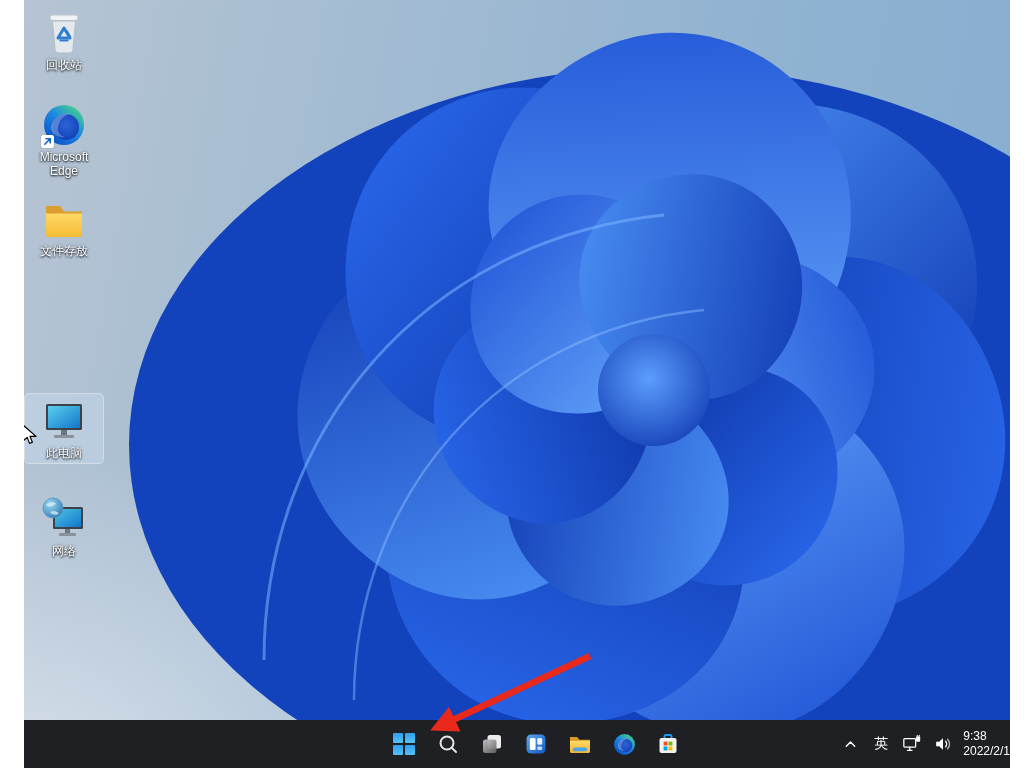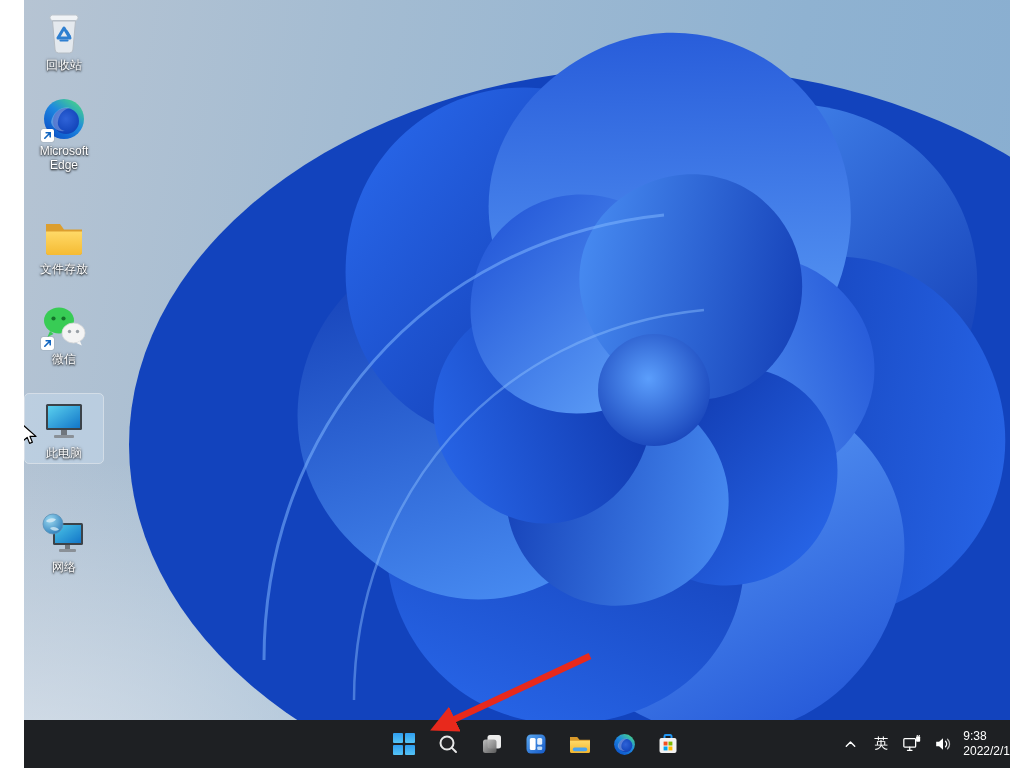--- a/index.html
+++ b/index.html
@@ -95,21 +95,21 @@
       <svg viewBox="0 0 48 48" width="48" height="48">
         <rect x="10" y="6" width="28" height="5.5" rx="2.5" fill="#f0f3f6" stroke="#bcc4cc" stroke-width="1"></rect>
         <path d="M12.5 12 h23 l-2.6 29 a3.5 3.5 0 0 1 -3.5 3 h-10.8 a3.5 3.5 0 0 1 -3.5 -3 z" fill="#e4e9ee" stroke="#b4bcc4" stroke-width="1"></path>
         <path d="M24 19 l6 10 h-12 z" fill="none" stroke="#2e7fd0" stroke-width="3" stroke-linejoin="round"></path>
         <path d="M20.5 31.5 h7 M27 22.5 l3 5" stroke="#2e7fd0" stroke-width="2.2" stroke-linecap="round"></path>
       </svg>
     </div>
     <div class="dlabel">回收站</div>
   </div>
 
-  <div class="dicon" style="top:92px">
+  <div class="dicon" style="top:98px">
     <div class="dart">
       <svg viewBox="0 0 48 48" width="48" height="48">
         <defs>
           <linearGradient id="eg1" x1="0.15" y1="0.95" x2="0.85" y2="0.05">
             <stop offset="0" stop-color="#0b50c8"></stop>
               <stop offset="0.55" stop-color="#1e88e0"></stop>
               <stop offset="1" stop-color="#46d38a"></stop>
           </linearGradient>
           <radialGradient id="eg2" cx="0.5" cy="0.42" r="0.65">
             <stop offset="0" stop-color="#2f63d8"></stop>
@@ -122,76 +122,56 @@
       </svg>
       <span class="shortcut">
         <svg viewBox="0 0 10 10" width="9" height="9">
             <path d="M2 8 L8 2 M3.5 2 H8 V6.5" stroke="#1266c0" stroke-width="1.8" fill="none" stroke-linecap="round"></path>
           </svg>
       </span>
     </div>
     <div class="dlabel">Microsoft Edge</div>
   </div>
 
-  <div class="dicon" style="top:210px">
+  <div class="dicon" style="top:192px">
     <div class="dart">
       <svg viewBox="0 0 48 48" width="48" height="48">
         <defs>
           <linearGradient id="fg1" x1="0" y1="0" x2="0" y2="1">
             <stop offset="0" stop-color="#ffd967"></stop>
               <stop offset="1" stop-color="#f5bb33"></stop>
           </linearGradient>
         </defs>
         <path d="M6 11 h14 l4 5.5 h18 v22.5 a3 3 0 0 1 -3 3 h-30 a3 3 0 0 1 -3 -3 z" fill="#dc9e2e"></path>
         <path d="M6 18.5 h36 v20.5 a3 3 0 0 1 -3 3 h-30 a3 3 0 0 1 -3 -3 z" fill="url(#fg1)"></path>
       </svg>
     </div>
     <div class="dlabel">文件存放</div>
   </div>
 
-  <div class="dicon" style="top:300px">
-    <div class="dart">
-      <svg viewBox="0 0 48 48" width="48" height="48">
-        <ellipse cx="19" cy="17.5" rx="15" ry="13" fill="#38cc55"></ellipse>
-        <path d="M10 28 l-2.5 6 6 -3 z" fill="#38cc55"></path>
-        <circle cx="13.5" cy="15.5" r="2.1" fill="#14732a"></circle>
-        <circle cx="23.5" cy="15.5" r="2.1" fill="#14732a"></circle>
-        <ellipse cx="33.5" cy="30" rx="11.5" ry="10" fill="#f4f4f4" stroke="#d8d8d8" stroke-width="0.8"></ellipse>
-        <path d="M40 38 l1.8 4.5 -5.5 -2.5 z" fill="#f4f4f4"></path>
-        <circle cx="29.5" cy="28.5" r="1.7" fill="#9aa0a6"></circle>
-        <circle cx="37.5" cy="28.5" r="1.7" fill="#9aa0a6"></circle>
-      </svg>
-      <span class="shortcut">
-        <svg viewBox="0 0 10 10" width="9" height="9">
-            <path d="M2 8 L8 2 M3.5 2 H8 V6.5" stroke="#1266c0" stroke-width="1.8" fill="none" stroke-linecap="round"></path>
-          </svg>
-      </span>
-    </div>
-    <div class="dlabel">微信</div>
-  </div>
 
   <div class="dicon selected" style="top:394px">
     <div class="dart">
       <svg viewBox="0 0 48 48" width="48" height="48">
         <defs>
           <linearGradient id="scr1" x1="0" y1="0" x2="1" y2="1">
             <stop offset="0" stop-color="#5ad0ee"></stop>
               <stop offset="1" stop-color="#1276c8"></stop>
           </linearGradient>
         </defs>
         <rect x="6" y="7" width="36" height="26" rx="1.5" fill="#3c4248"></rect>
         <rect x="8" y="9" width="32" height="22" fill="url(#scr1)"></rect>
         <rect x="21" y="33" width="6" height="5" fill="#70767d"></rect>
         <rect x="14" y="38" width="20" height="3" rx="1" fill="#8a9097"></rect>
       </svg>
     </div>
     <div class="dlabel">此电脑</div>
   </div>
 
-  <div class="dicon" style="top:508px">
+  <div class="dicon" style="top:492px">
     <div class="dart">
       <svg viewBox="0 0 48 48" width="48" height="48">
         <defs>
           <linearGradient id="scr2" x1="0" y1="0" x2="1" y2="1">
             <stop offset="0" stop-color="#4cc4e6"></stop>
               <stop offset="1" stop-color="#1276c8"></stop>
           </linearGradient>
           <radialGradient id="glb" cx="0.35" cy="0.3" r="0.8">
             <stop offset="0" stop-color="#9ad8f0"></stop>
               <stop offset="1" stop-color="#2a7ab8"></stop>

